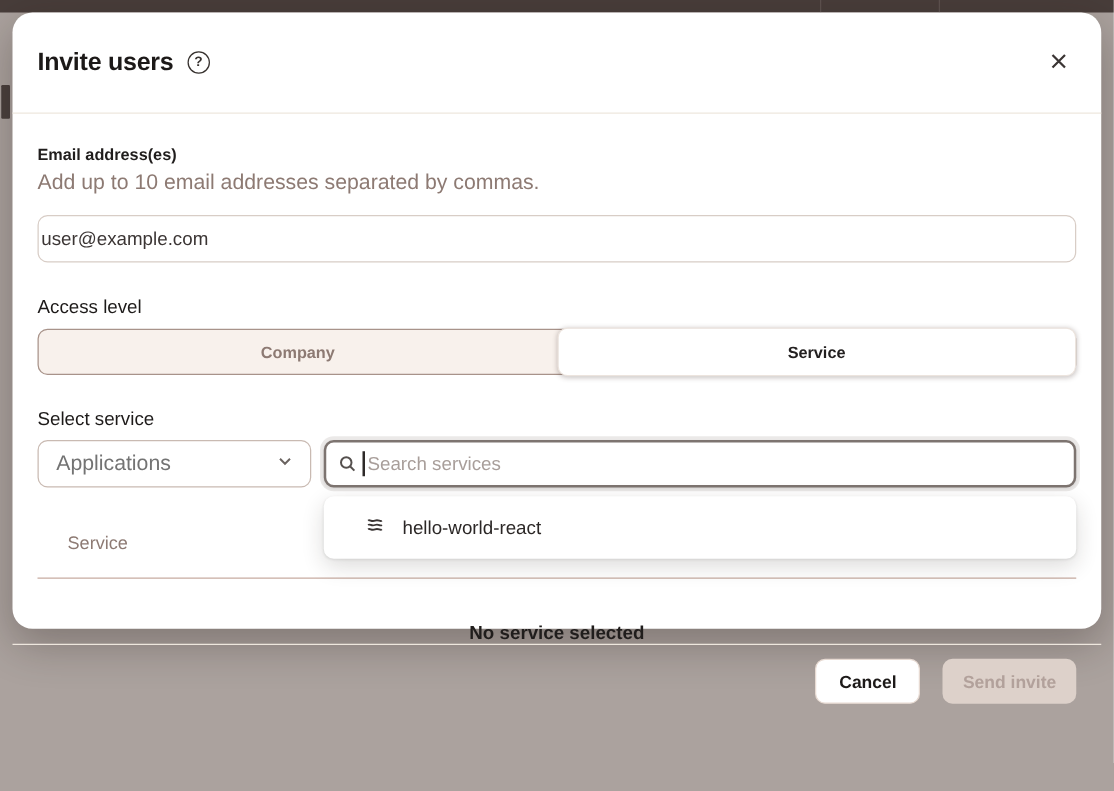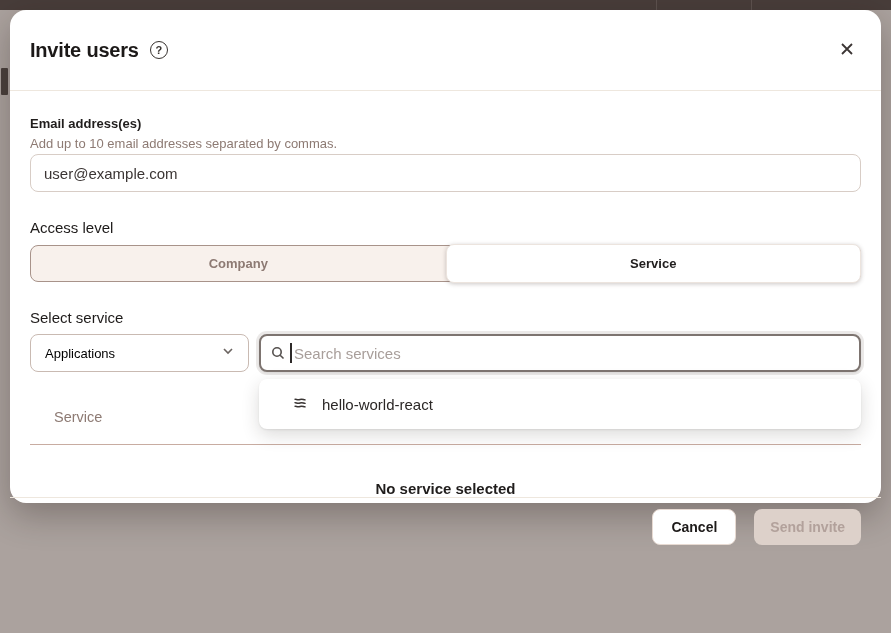--- a/index.html
+++ b/index.html
@@ -49,26 +49,26 @@
   }
   .close-btn {
     margin-left: auto; background: none; border: none; cursor: pointer;
     width: 24px; height: 24px; display: flex; align-items: center; justify-content: center;
   }
   .close-btn svg { width: 14px; height: 14px; stroke: #3b3534; stroke-width: 1.8; }
 
   .modal-body { flex: 1 1 auto; padding: 0 20px; position: relative; }
 
   .field-label-sm { margin-top: 25px; font-size: 13px; font-weight: 700; color: #201d1c; }
-  .field-helper { margin-top: 5px; font-size: 13px; color: #8d7a73; }
+  .field-helper { margin-top: 5px; font-size: 17px; color: #8d7a73; }
 
   .email-input {
-    margin-top: 3px; width: 100%; height: 38px;
+    margin-top: 16px; width: 100%; height: 38px;
     border: 1px solid #d8cdc6; border-radius: 8px;
-    padding: 0 13px; font-size: 15px; color: #3b3534;
+    padding: 0 2px; font-size: 15px; color: #3b3534;
     font-family: "Liberation Sans", sans-serif;
     outline: none; background: #fff;
   }
 
   .section-label { margin-top: 27px; font-size: 15px; font-weight: 400; color: #1d1a19; }
 
   .segmented {
     margin-top: 9px; position: relative; height: 37px;
     background: #f8f1ec; border: 1px solid #a8938a; border-radius: 8px;
   }
@@ -86,21 +86,21 @@
   }
 
   .service-row { margin-top: 8px; display: flex; gap: 10px; position: relative; }
 
   .filter-select {
     width: 219px; height: 38px; flex: 0 0 auto;
     border: 1px solid #c9bab2; border-radius: 8px; background: #fff;
     display: flex; align-items: center; justify-content: space-between;
     padding: 0 12px 0 14px; cursor: pointer;
   }
-  .filter-select .sel-label { font-size: 13px; color: #000000; }
+  .filter-select .sel-label { font-size: 17px; color: #737373; }
   .filter-select svg { width: 16px; height: 16px; stroke: #6b6461; stroke-width: 1.6; }
 
   .search-wrap { flex: 1 1 auto; position: relative; }
   .search-input {
     width: 100%; height: 38px;
     border: 2px solid #7d7470; border-radius: 8px;
     padding: 0 12px 0 33px; font-size: 15px; color: #3b3534;
     font-family: "Liberation Sans", sans-serif;
     outline: none; background: #fff;
     box-shadow: 0 0 0 3px rgba(128,117,111,.16), 0 1px 2px rgba(0,0,0,.08);

